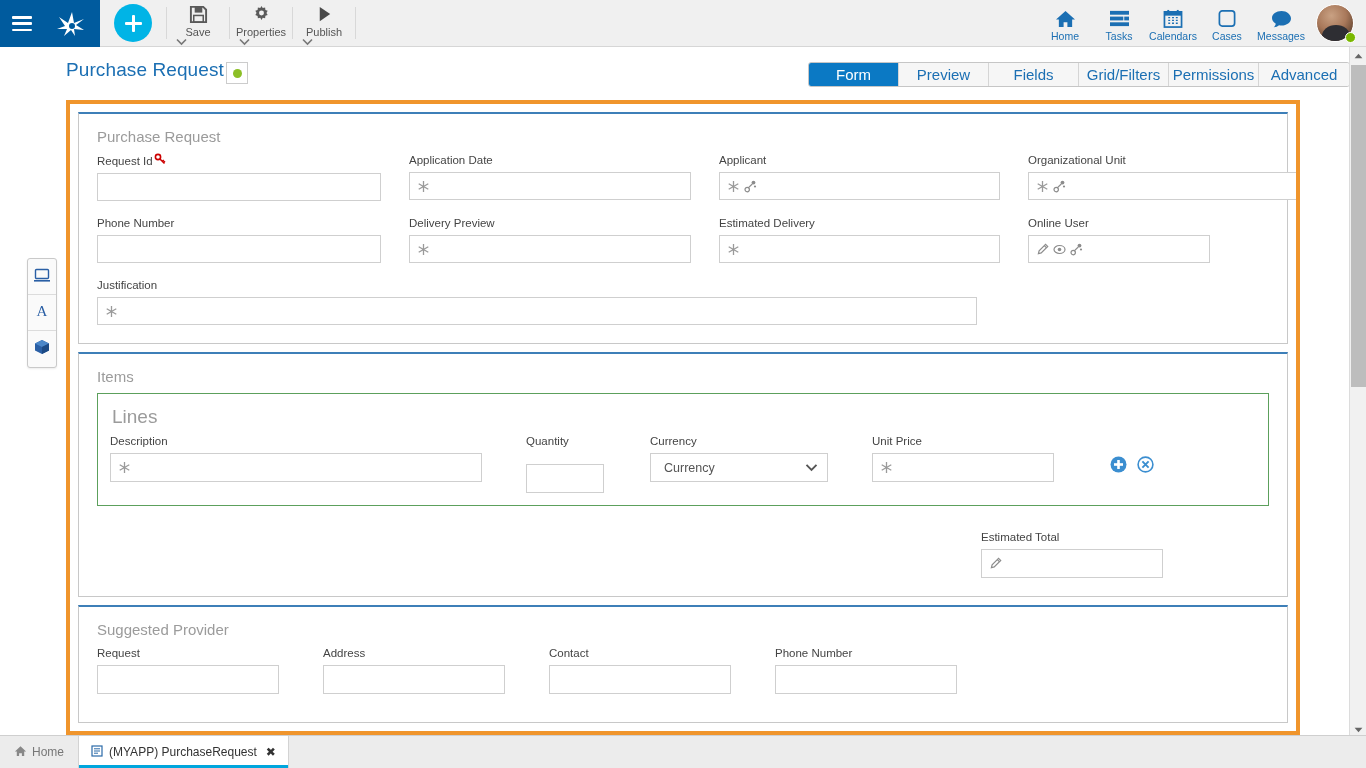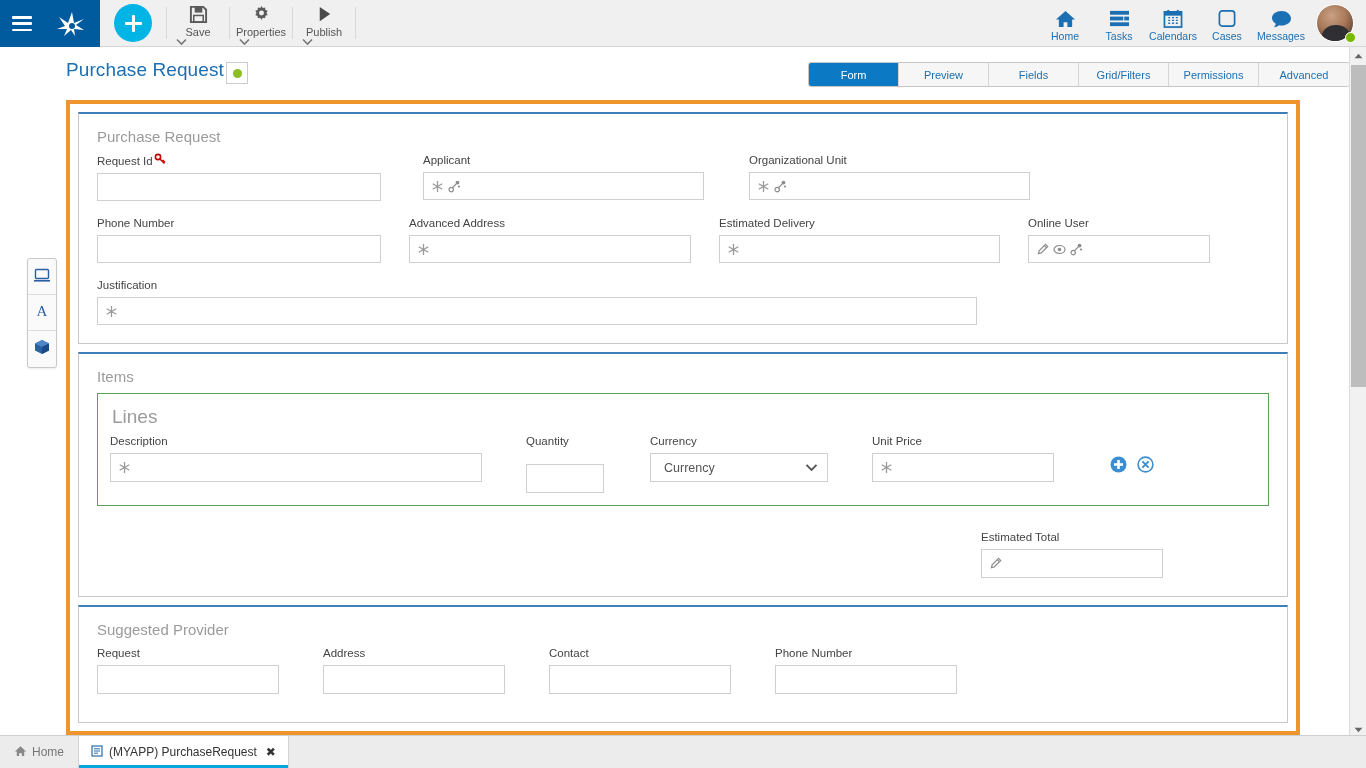--- a/index.html
+++ b/index.html
@@ -93,21 +93,21 @@
   }
   .status-dot { width: 9px; height: 9px; border-radius: 50%; background: #8cbf26; }
 
   .tabs {
     position: absolute; right: 16px; top: 15px;
     display: flex; border: 1px solid #c6c6c6; border-radius: 3px; overflow: hidden;
     height: 25px;
   }
   .tab {
     display: flex; align-items: center; justify-content: center;
-    font-size: 11px; color: #1b6fb3; background: #f6f6f6;
+    font-size: 15px; color: #1b6fb3; background: #f6f6f6;
     border-right: 1px solid #d5d5d5; cursor: pointer; padding: 0 3px;
     min-width: 90px;
   }
   .tab:last-child { border-right: none; }
   .tab.active { background: #0b79c4; color: #fff; }
 
   
   .left-tools {
     position: absolute; left: 27px; top: 258px; width: 30px;
     border: 1px solid #c9c9c9; background: #fafafa; border-radius: 3px;
@@ -399,20 +399,32 @@
               <span style="margin-left:0px;">
                 <svg width="12" height="12" viewBox="0 0 12 12">
                     <circle cx="4" cy="4" r="2.6" fill="none" stroke="#cc0000" stroke-width="1.6"></circle>
                     <path d="M5.7 5.7 L10.5 10.5 M8.4 8.4 L9.8 7 M9.6 9.6 L11 8.2" stroke="#cc0000" stroke-width="1.5" fill="none"></path>
                   </svg>
               </span>
             </div>
             <div class="input" style="width:284px"></div>
           </div>
 
+          <div class="field" style="width:298px">
+            <div class="field-label">
+              <span>Application Date</span>
+            </div>
+            <div class="input" style="width:282px">
+              <span class="ficon">
+                <svg width="13" height="13" viewBox="0 0 13 13">
+                    <path d="M6.5 1v11M1.7 3.8l9.6 5.4M11.3 3.8L1.7 9.2" stroke="#9a9a9a" stroke-width="1.3"></path>
+                  </svg>
+              </span>
+            </div>
+          </div>
 
           <div class="field" style="width:298px">
             <div class="field-label">
               <span>Applicant</span>
             </div>
             <div class="input" style="width:281px">
               <span class="ficon">
                 <svg width="13" height="13" viewBox="0 0 13 13">
                     <path d="M6.5 1v11M1.7 3.8l9.6 5.4M11.3 3.8L1.7 9.2" stroke="#9a9a9a" stroke-width="1.3"></path>
                   </svg>
@@ -453,21 +465,21 @@
         <div class="row">
           <div class="field" style="width:298px">
             <div class="field-label">
               <span>Phone Number</span>
             </div>
             <div class="input" style="width:284px"></div>
           </div>
 
           <div class="field" style="width:298px">
             <div class="field-label">
-              <span>Advanced Address</span>
+              <span>Delivery Preview</span>
             </div>
             <div class="input" style="width:282px">
               <span class="ficon">
                 <svg width="13" height="13" viewBox="0 0 13 13">
                     <path d="M6.5 1v11M1.7 3.8l9.6 5.4M11.3 3.8L1.7 9.2" stroke="#9a9a9a" stroke-width="1.3"></path>
                   </svg>
               </span>
             </div>
           </div>
 

